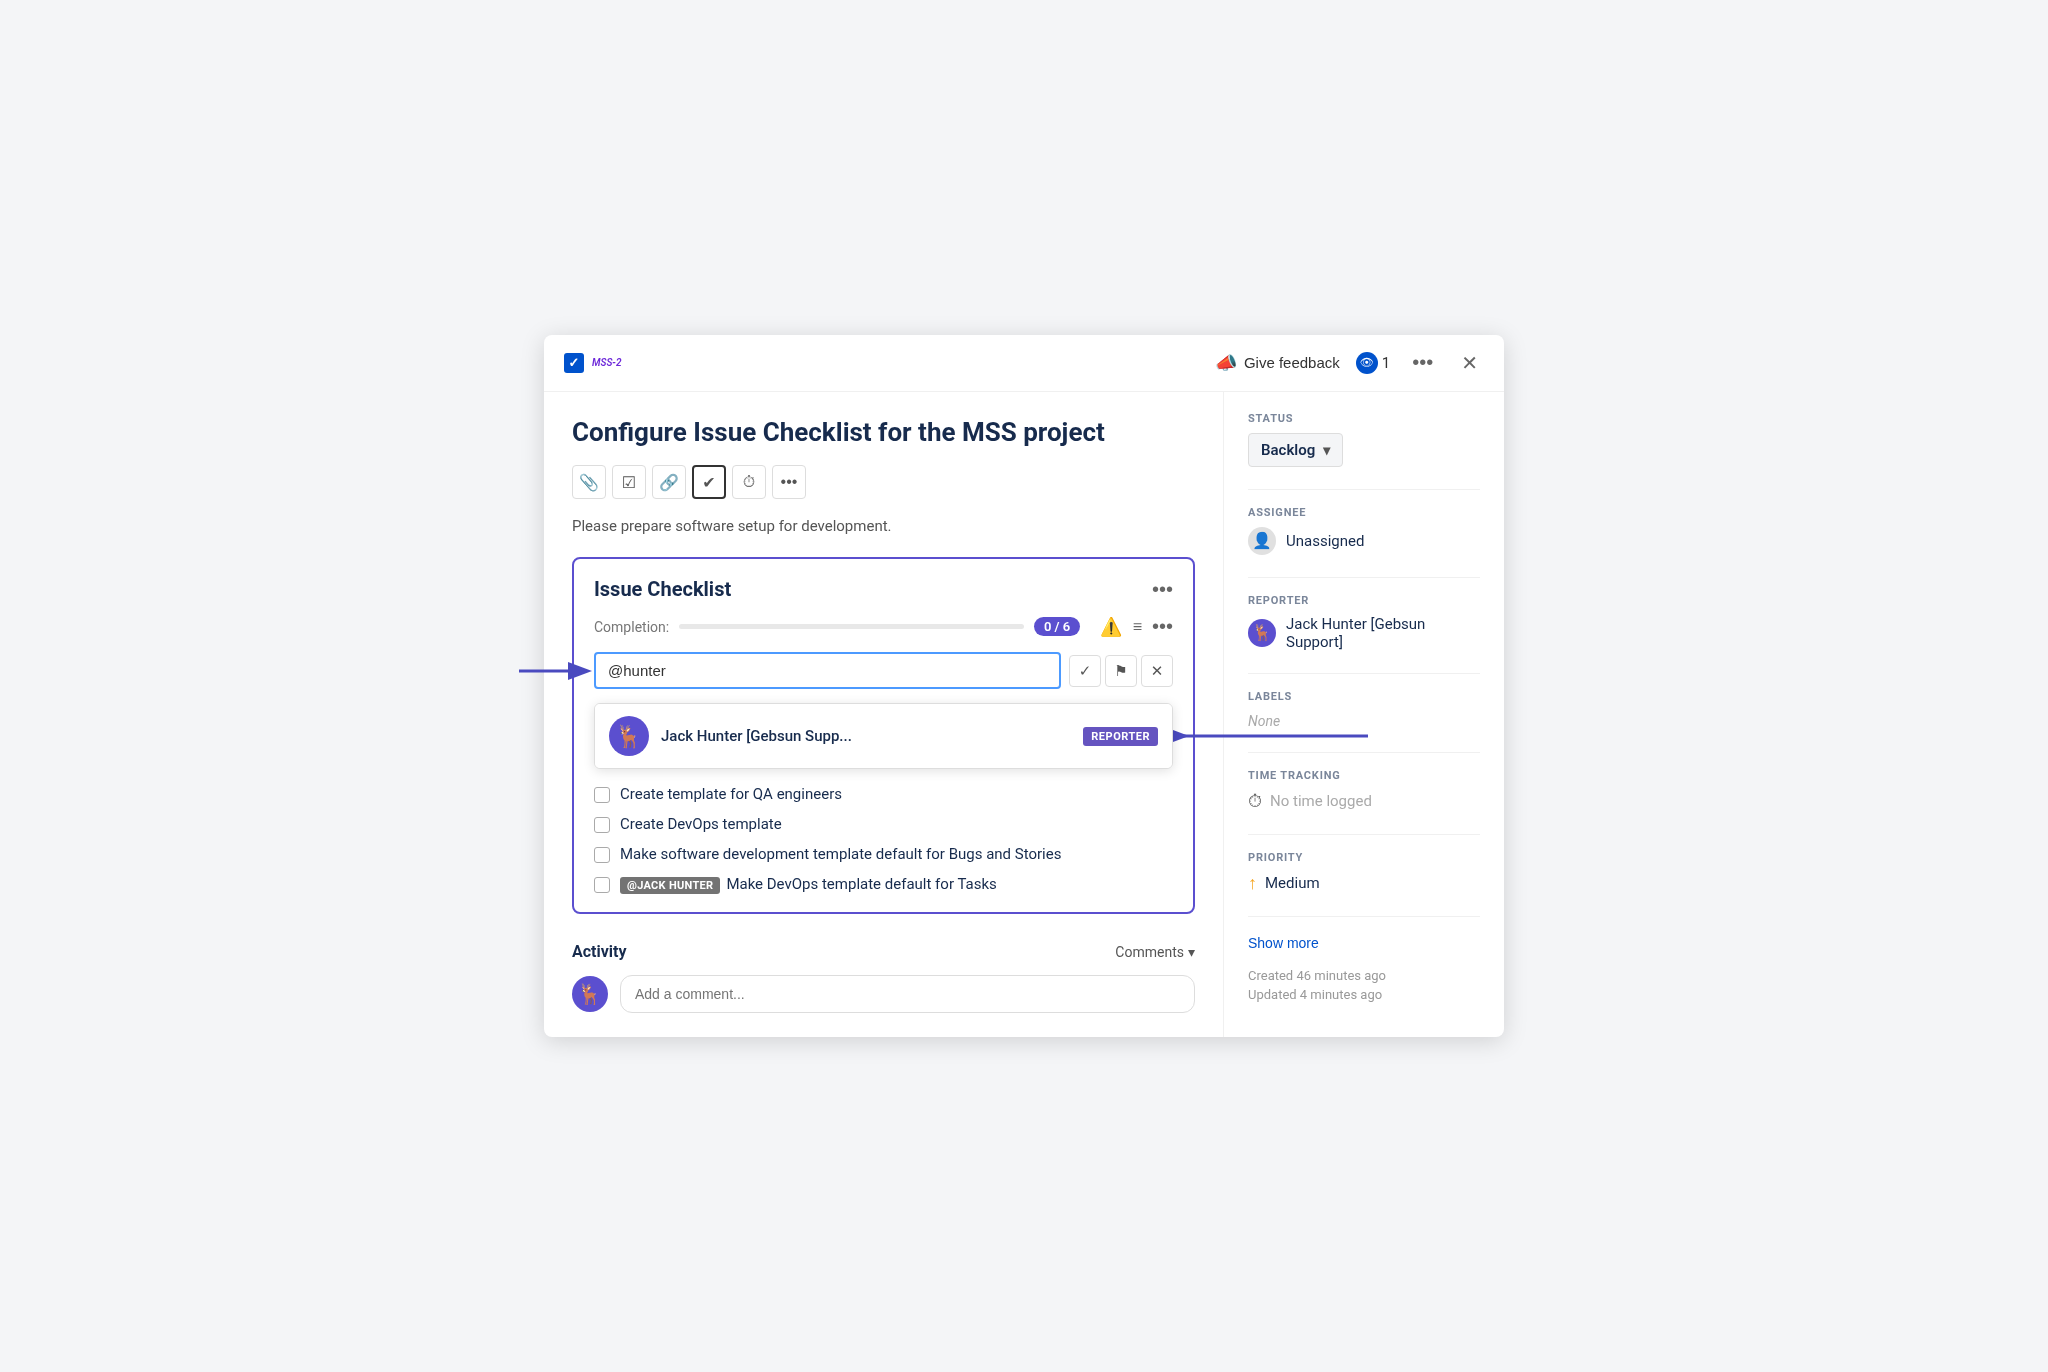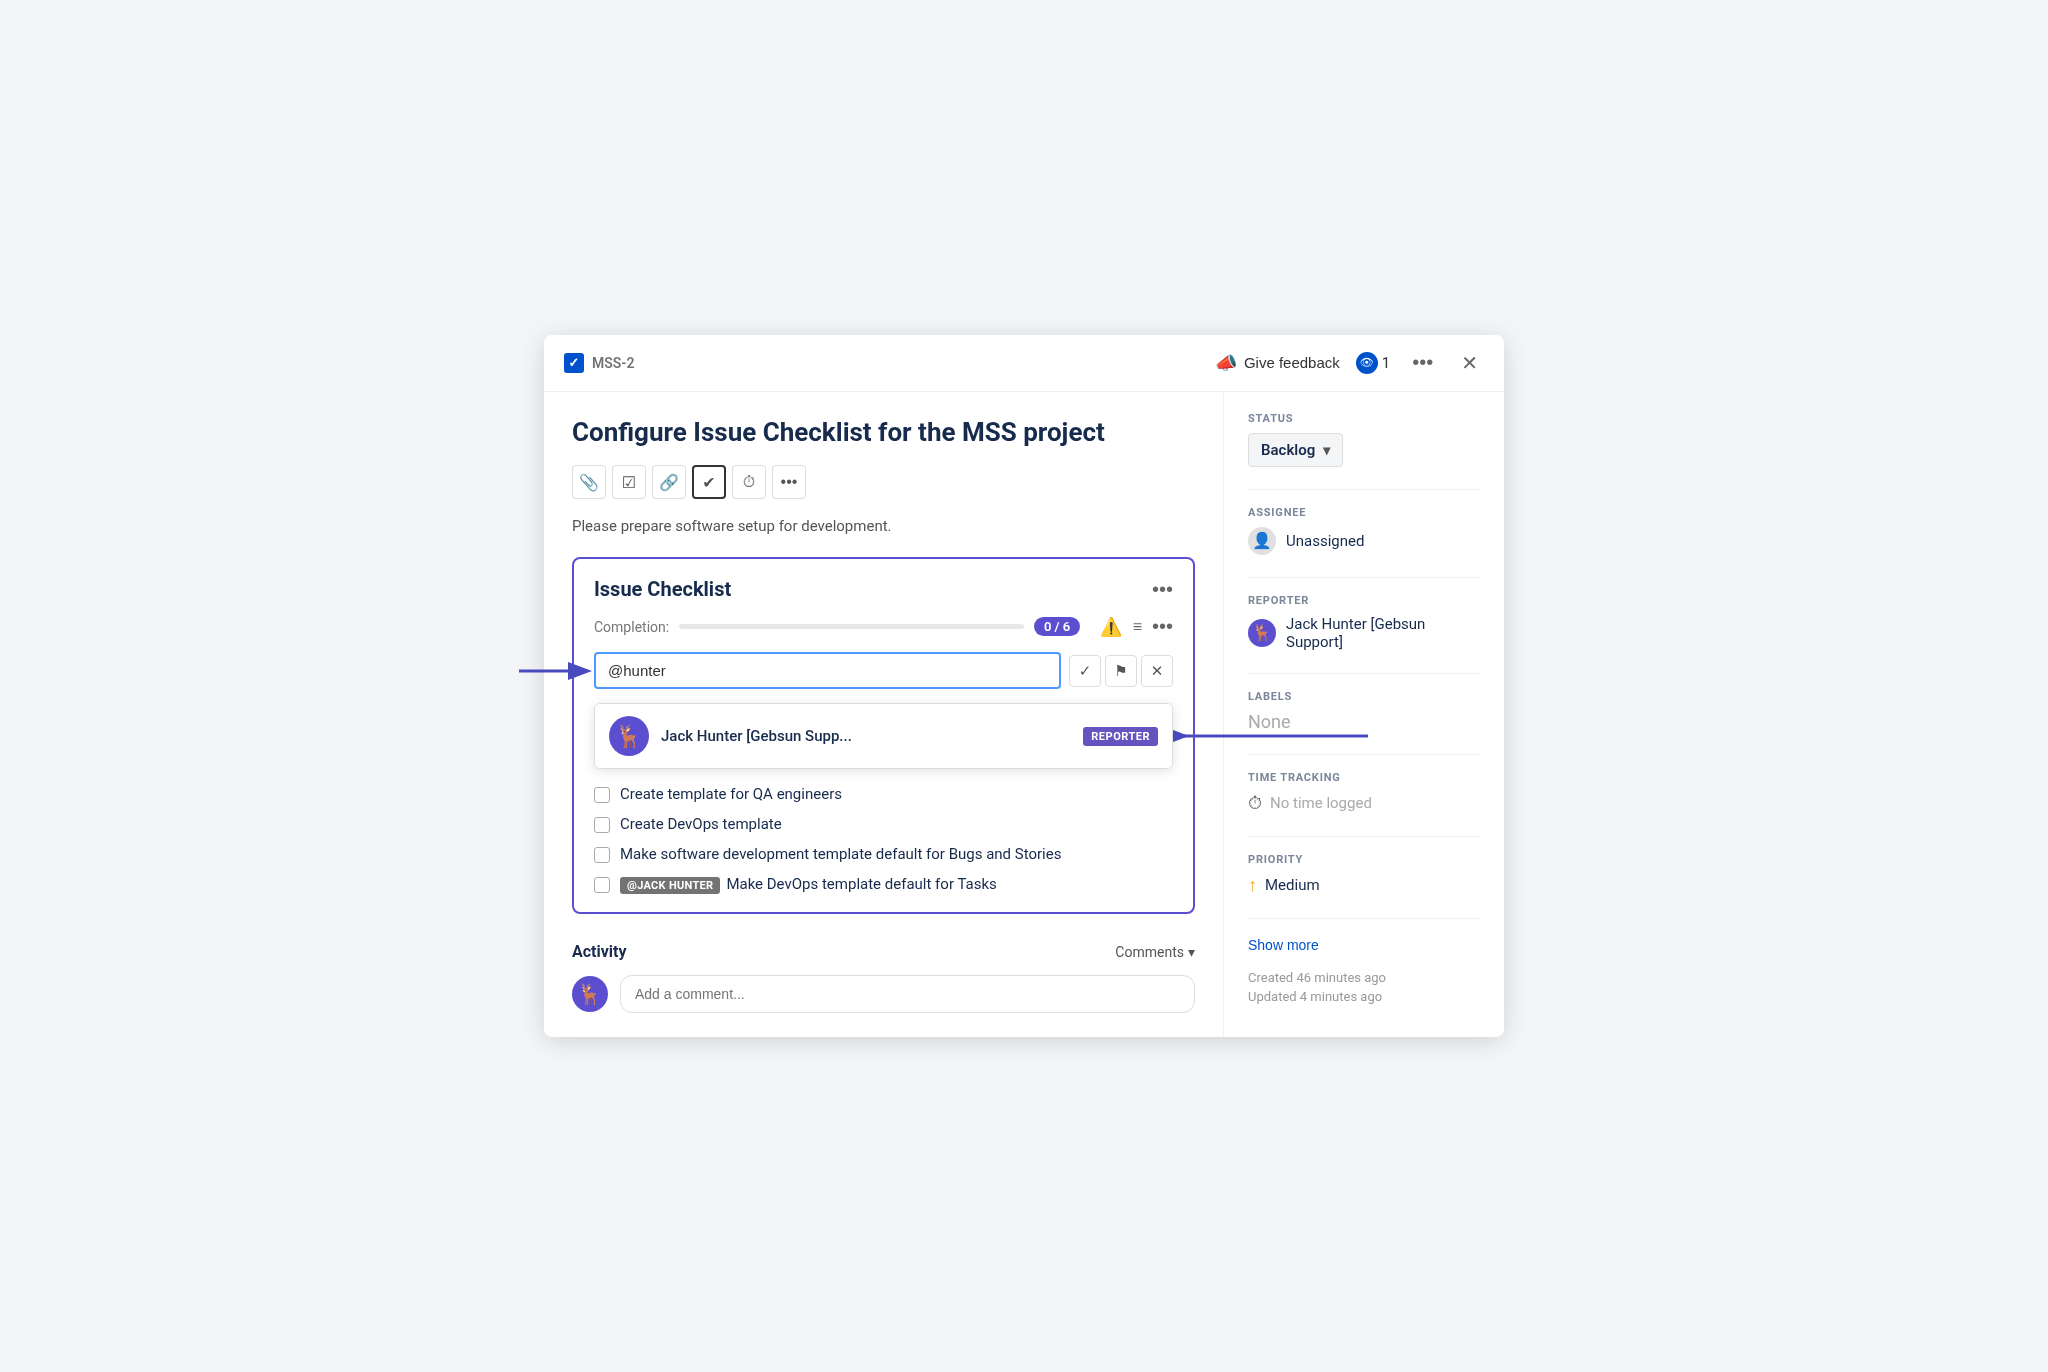--- a/index.html
+++ b/index.html
@@ -32,22 +32,23 @@
     .topbar-left {
       display: flex;
       align-items: center;
       gap: 8px;
     }
     .issue-id-badge {
       display: flex;
       align-items: center;
       gap: 6px;
       font-weight: 600;
-      font-size: 14px;
-      color: #737373;
+      font-size: 10px;
+      color: #6d28d9;
+      font-style: italic;
     }
     .checkbox-icon-blue {
       width: 20px; height: 20px;
       background: #0052cc;
       border-radius: 3px;
       display: flex; align-items: center; justify-content: center;
     }
     .checkbox-icon-blue::after {
       content: '✓';
       color: #fff;
@@ -432,22 +433,23 @@
       background: #5b4fcf;
       display: flex; align-items: center; justify-content: center;
       font-size: 16px;
       flex-shrink: 0;
     }
     .reporter-name {
       font-size: 15px;
       color: #172b4d;
     }
     .labels-value {
-      font-size: 18px;
+      font-size: 14px;
       color: #aaa;
+      font-style: italic;
     }
     .time-tracking-row {
       display: flex;
       align-items: center;
       gap: 8px;
     }
     .clock-icon {
       font-size: 18px;
       color: #555;
     }

